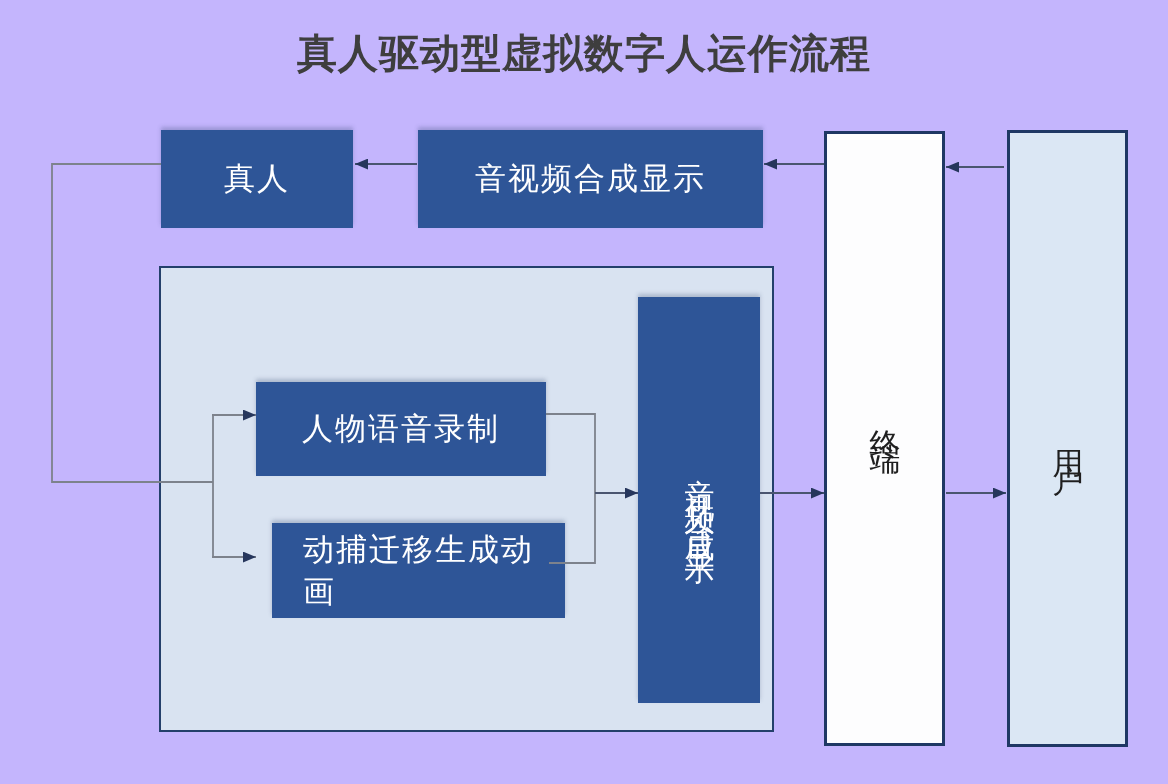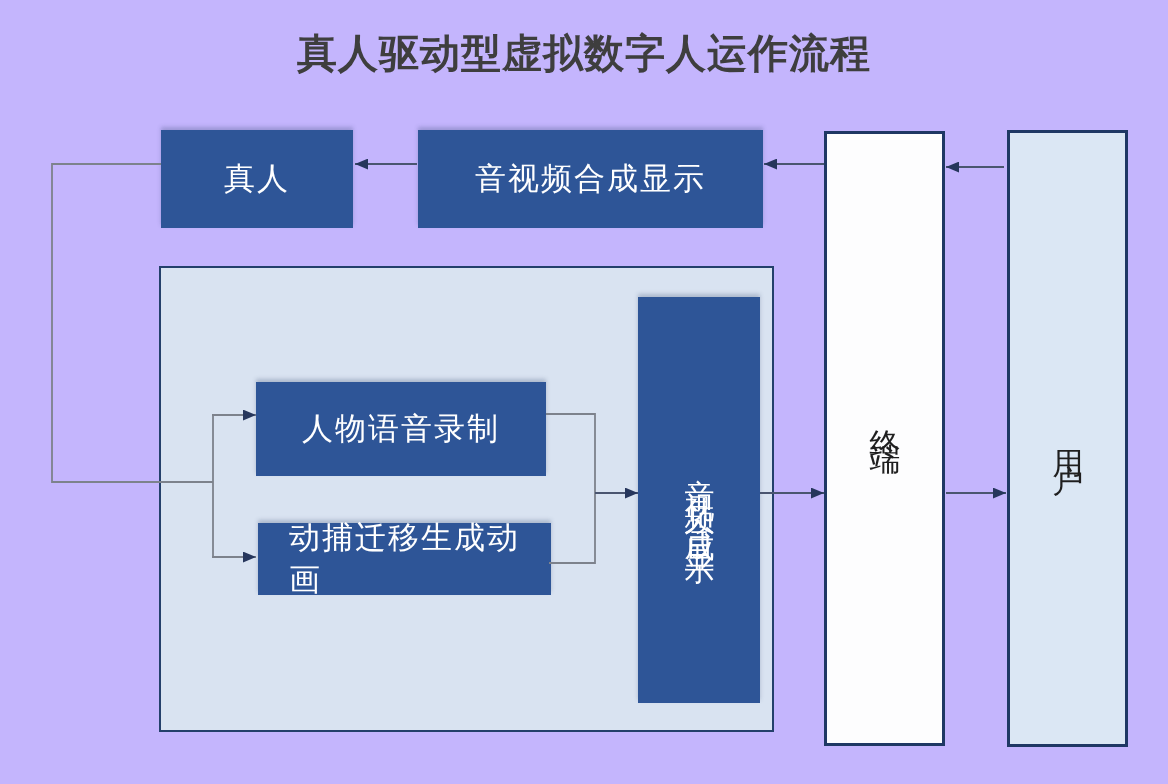--- a/index.html
+++ b/index.html
@@ -42,21 +42,21 @@
     left:159px;top:266px;
     width:615px;height:466px;
     background:#d9e3f1;
     border:2px solid #24406b;
     box-sizing:border-box;
     z-index:1;
   }
   .node-real{left:161px;top:115px;width:192px;height:98px;}
   .node-monitor{left:418px;top:115px;width:345px;height:98px;}
   .node-voice{left:256px;top:367px;width:290px;height:94px;}
-  .node-mocap{left:258px;top:508px;width:293px;height:72px;padding-left:31px;}
+  .node-mocap{left:272px;top:508px;width:293px;height:95px;padding-left:31px;}
   .node-compose{
     left:638px;top:282px;width:122px;height:406px;
   }
   .vtext{
     writing-mode:vertical-rl;
     text-orientation:upright;
     letter-spacing:14px;
     white-space:nowrap;
   }
   .node-compose .vtext{

